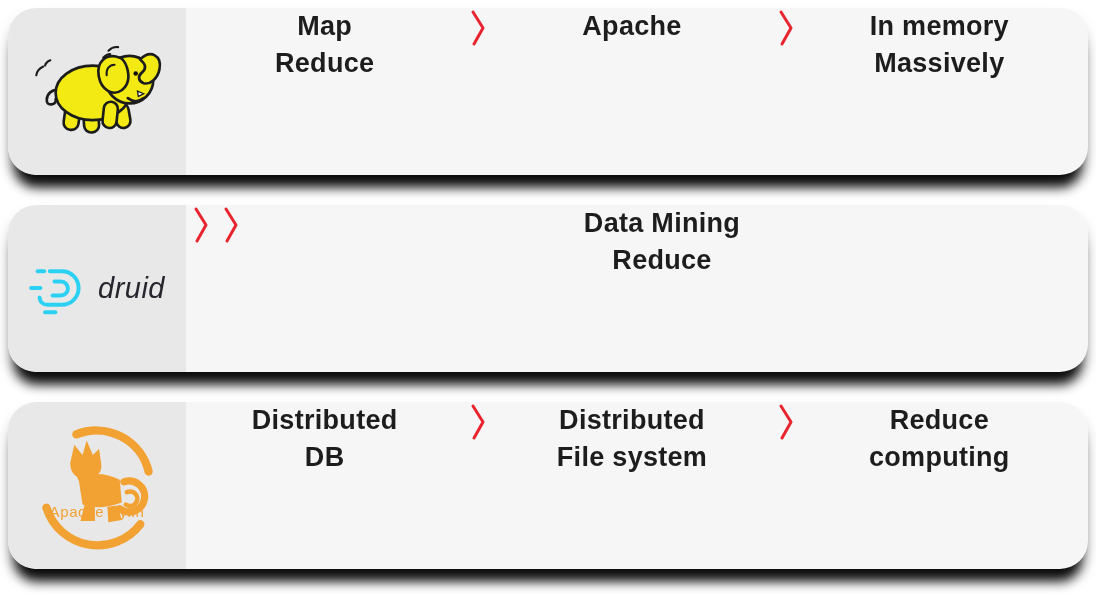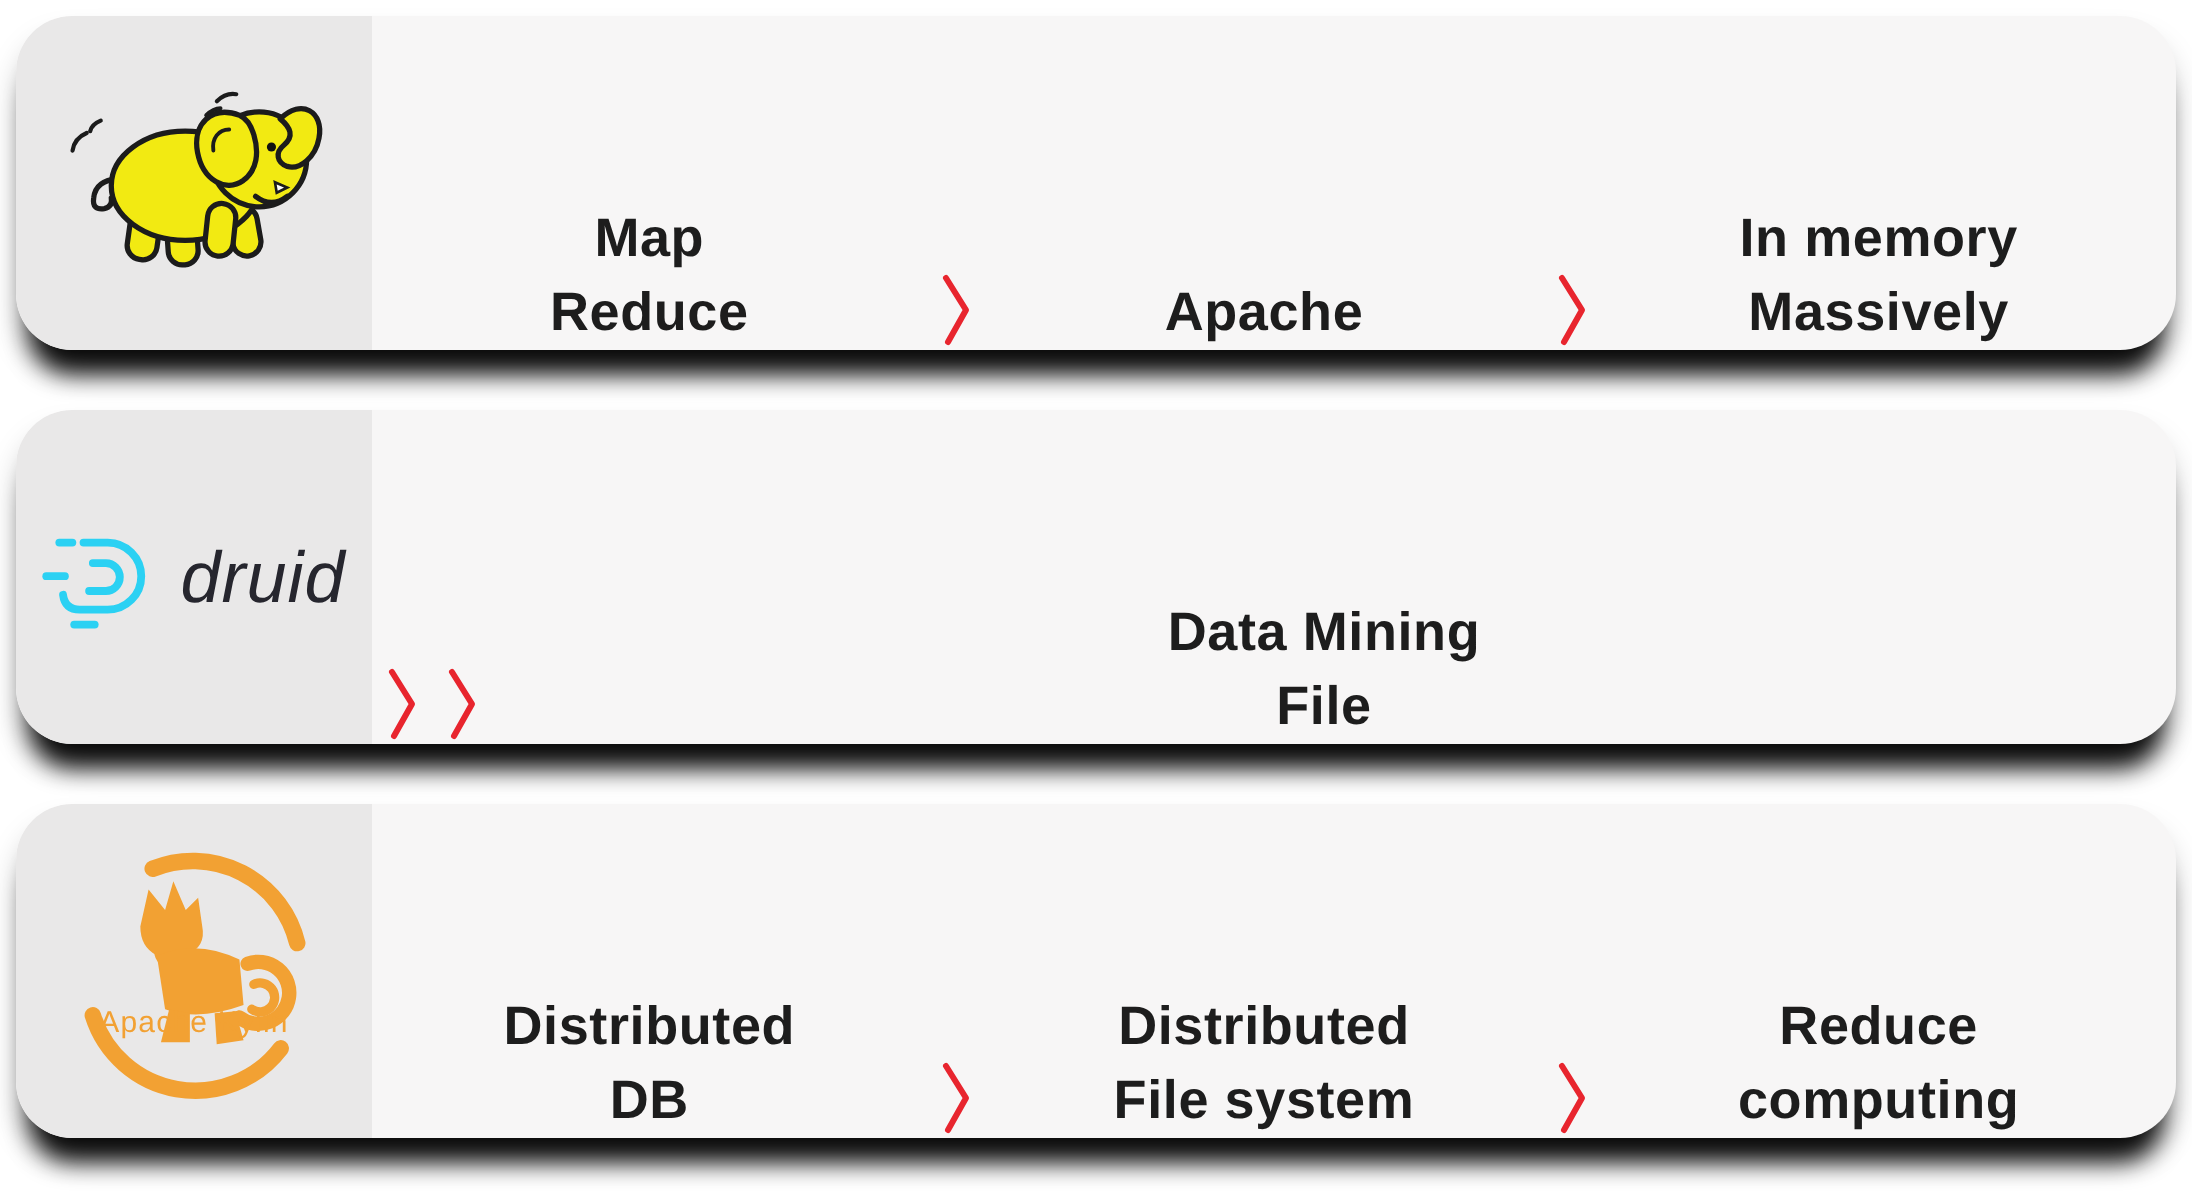--- a/index.html
+++ b/index.html
@@ -11,28 +11,28 @@
   .card{
     position:relative;width:1080px;height:167px;margin-bottom:30px;
     background:#f7f6f6;border-radius:28px;display:flex;align-items:stretch;
     box-shadow:0 19px 12px -7px rgba(2,2,2,0.95), 0 10px 16px -4px rgba(0,0,0,0.38);
     overflow:hidden;
   }
   .logo-panel{
     flex:0 0 178px;background:#e9e8e8;display:flex;flex-direction:column;
     align-items:center;justify-content:center;border-radius:28px 0 0 28px;
   }
-  .content{flex:1;display:flex;align-items:flex-end;padding-right:10px;}
+  .content{flex:1;display:flex;align-items:flex-start;padding-right:10px;}
   .cell{
     flex:1;text-align:center;font-size:27px;font-weight:700;color:#1d1d1d;
     line-height:1.38;letter-spacing:0.3px;white-space:pre-line;
   }
   .chev{flex:0 0 30px;display:flex;align-items:center;justify-content:center;}
   .druid-logo{display:flex;align-items:center;gap:7px;}
-  .druid-word{font-size:36px;font-style:italic;font-weight:500;color:#26262e;letter-spacing:0.5px;}
+  .druid-word{font-size:29px;font-style:italic;font-weight:500;color:#26262e;letter-spacing:0.5px;}
   .kylin-logo{position:relative;width:128px;height:128px;}
   .kylin-word{
     position:absolute;left:0;right:0;bottom:30px;text-align:center;
     font-size:15px;color:#f2a133;letter-spacing:0.6px;font-weight:400;
   }
 </style>
 </head>
 <body>
 
 <div class="stack">
@@ -100,21 +100,21 @@
         <svg viewBox="0 0 18 40" width="18" height="40">
             <path d="M4,4 L14,20 L5,36" fill="none" stroke="#e8252e" stroke-width="3" stroke-linecap="round" stroke-linejoin="round"></path>
           </svg>
       </div>
       <div class="chev">
         <svg viewBox="0 0 18 40" width="18" height="40">
             <path d="M4,4 L14,20 L5,36" fill="none" stroke="#e8252e" stroke-width="3" stroke-linecap="round" stroke-linejoin="round"></path>
           </svg>
       </div>
       <div class="cell">Data Mining
-File</div>
+Reduce</div>
     </div>
   </div>
 
   <div class="card">
     <div class="logo-panel">
       <div class="kylin-logo">
         <svg viewBox="0 0 124 124" width="128" height="128">
           <g fill="none" stroke="#f2a133" stroke-linecap="round">
             <path d="M42,12 A52,52 0 0 1 112,48" stroke-width="8"></path>
             <path d="M13,83 A52,52 0 0 0 104,99" stroke-width="8"></path>

